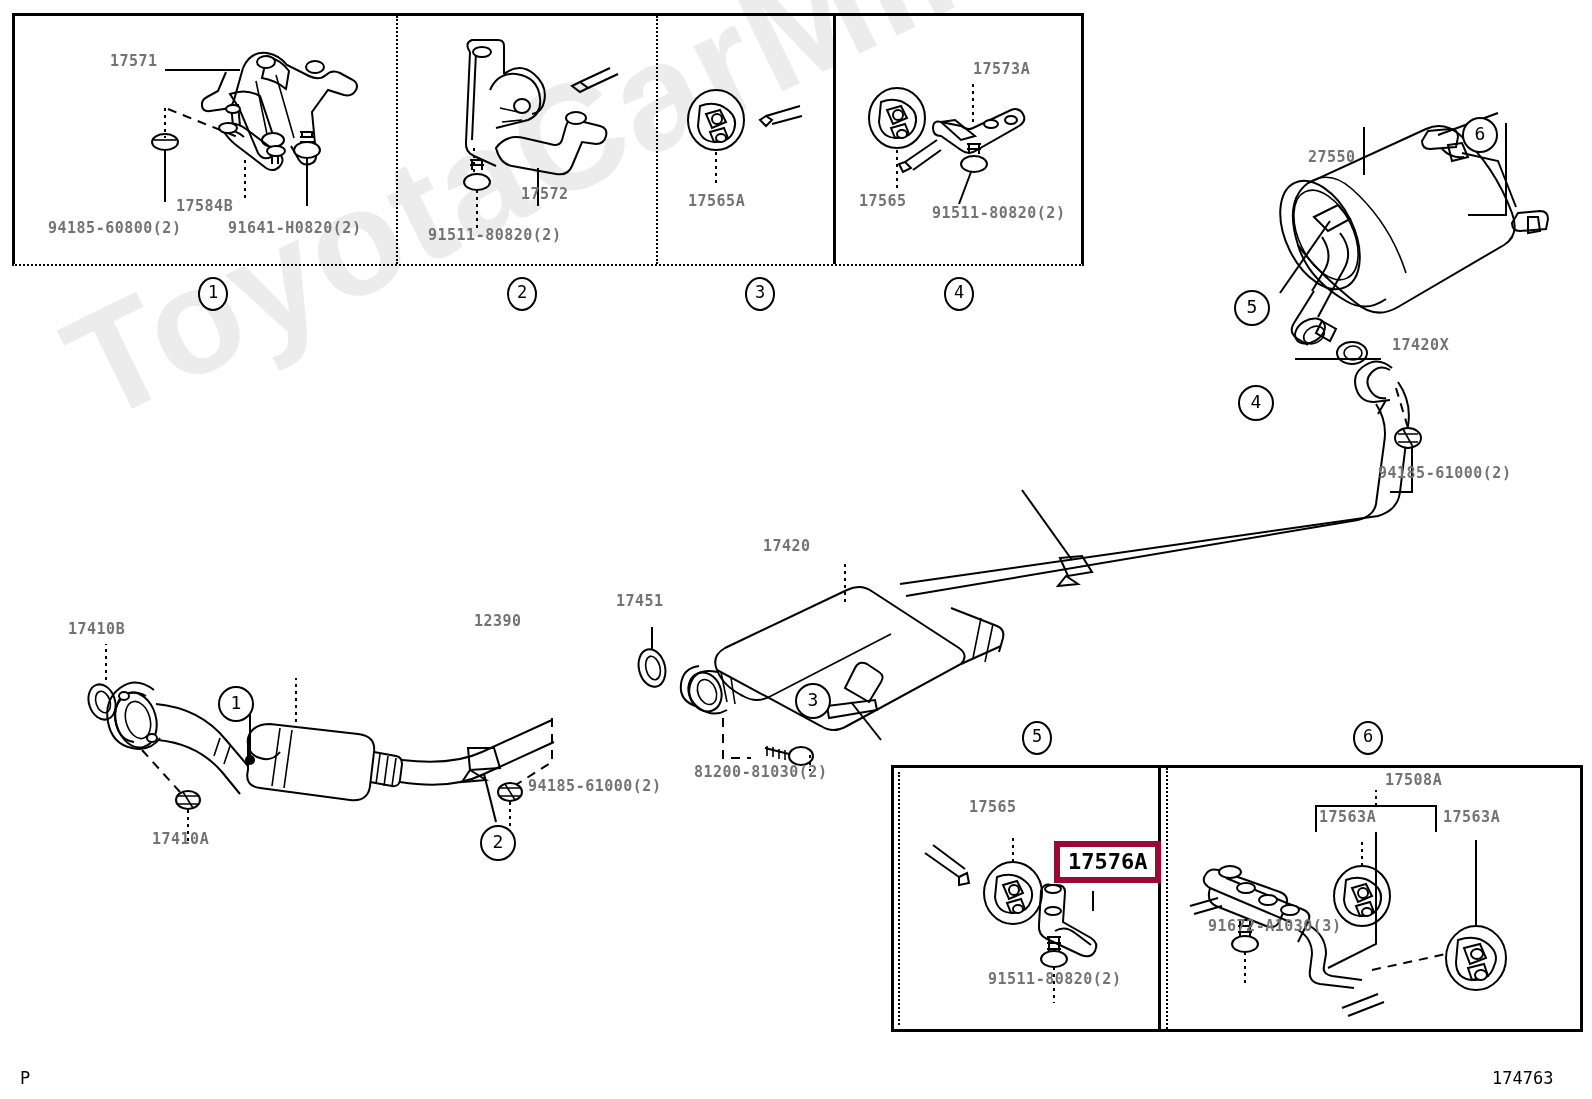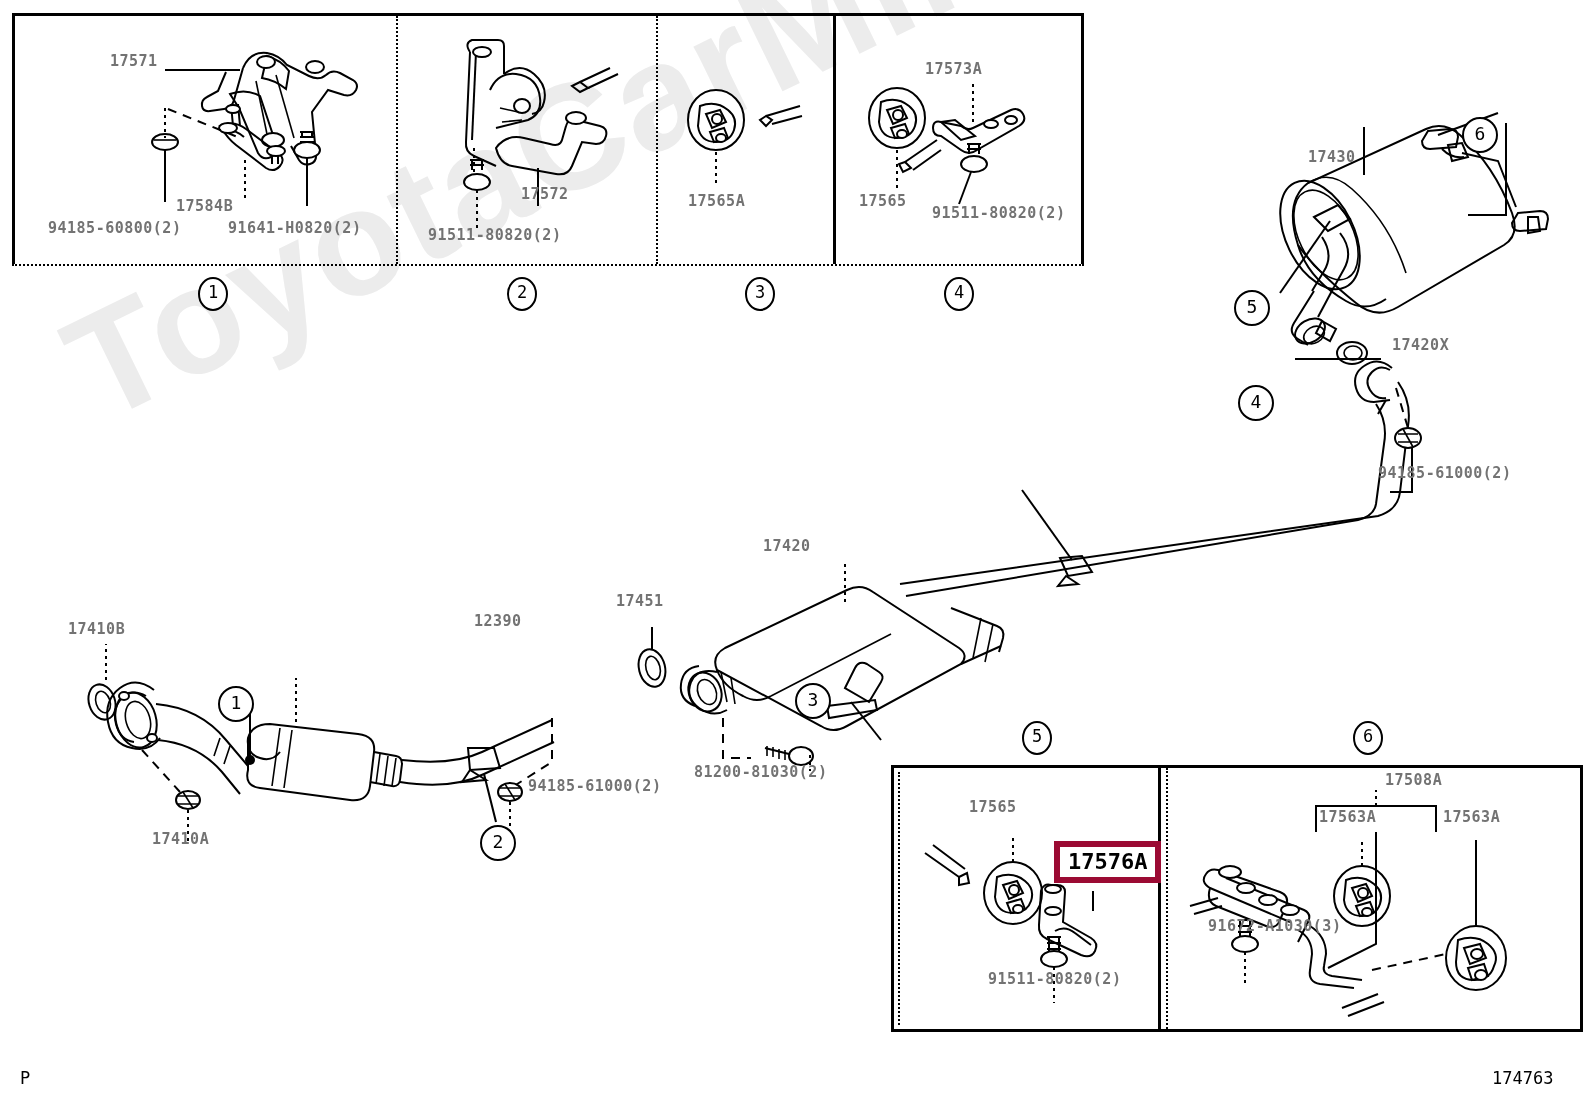--- a/index.html
+++ b/index.html
@@ -213,21 +213,21 @@
     <path class="ln" d="M60 112 l-6 2 l4 8 l8 -4z" fill="#fff"></path>
 
     <path class="ln" d="M124 104 l0 -10 l10 0 l0 10"></path>
     <ellipse class="fillw" cx="129" cy="114" rx="13" ry="8"></ellipse>
     <path class="ln" d="M122 94 l14 0 M122 99 l14 0"></path>
 
     <path class="ln-dot" d="M128 34 l0 40"></path>
     <path class="ln-dot" d="M52 100 l0 38"></path>
     <path class="ln" d="M126 122 l-12 32"></path>
   </svg>
-  <div class="lbl" style="left:925px;top:60px;">17573A</div>
+  <div class="lbl" style="left:973px;top:60px;">17573A</div>
   <div class="lbl" style="left:859px;top:192px;">17565</div>
   <div class="lbl" style="left:932px;top:204px;">91511-80820(2)</div>
 
   <svg class="art" style="left:1210px;top:95px;" width="382" height="260" viewBox="0 0 382 260">
 
     <path class="ln" d="M88 150 q-14 -44 10 -62 l118 -54 q18 -8 34 6 q34 30 52 78 q8 22 -8 32 l-106 62 q-22 13 -42 -4 q-40 -32 -58 -58z"></path>
     <path class="ln" d="M88 150 q10 34 48 56 q20 12 40 -2"></path>
     <path class="ln-thin" d="M98 88 q22 -14 44 6 q38 34 54 84"></path>
 
     <ellipse class="ln" cx="110" cy="140" rx="34" ry="58" transform="rotate(-26 110 140)"></ellipse>
@@ -254,21 +254,21 @@
     <path class="ln" d="M154 80 l0 -48"></path>
 
     <path class="ln" d="M120 126 L70 198"></path>
 
     <path class="ln" d="M228 40 L288 18"></path>
     <path class="ln" d="M296 28 l0 92 l-38 0"></path>
 
     <ellipse class="ln" cx="142" cy="258" rx="15" ry="11"></ellipse>
     <ellipse class="ln-thin" cx="143" cy="258" rx="9" ry="7"></ellipse>
   </svg>
-  <div class="lbl" style="left:1308px;top:148px;">17430</div>
+  <div class="lbl" style="left:1308px;top:148px;">27550</div>
   <div class="callout" style="left:1462px;top:117px;">6</div>
   <div class="callout" style="left:1234px;top:290px;">5</div>
 
   <svg class="art" style="left:900px;top:330px;" width="560" height="270" viewBox="0 0 560 270">
 
     <path class="ln" d="M492 38 q-14 -12 -28 -2 q-12 8 -8 22 q4 14 18 14 l16 -2"></path>
     <path class="ln" d="M490 40 q-10 -6 -18 2 q-8 8 -2 18 q6 10 16 8"></path>
     <path class="ln" d="M486 70 l-8 14"></path>
 
     <path class="ln" d="M498 52 q14 20 10 44 l-8 66 q-2 18 -22 24 L0 254"></path>

